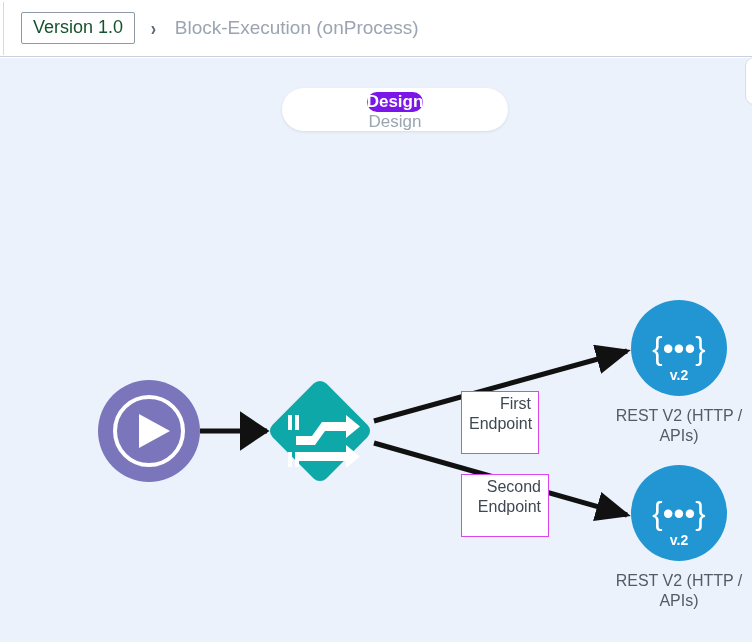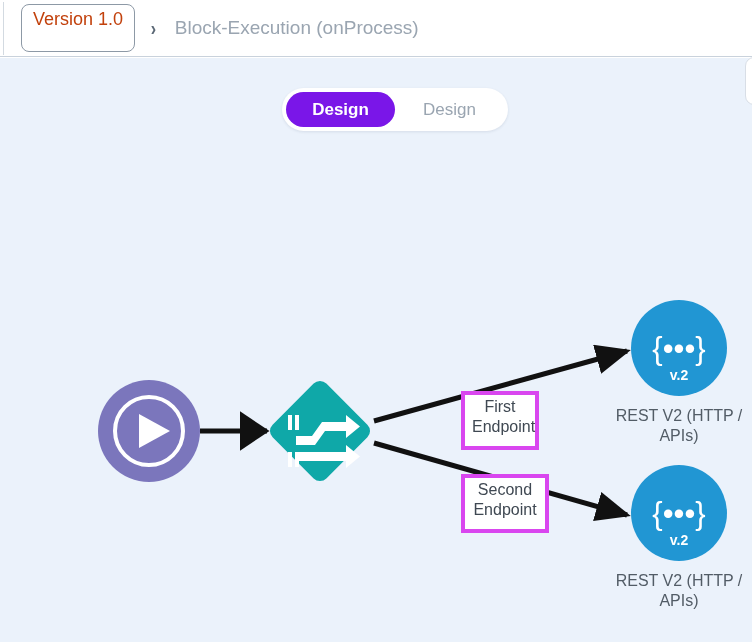--- a/index.html
+++ b/index.html
@@ -34,24 +34,24 @@
   }
   .header-rail {
     position: absolute;
     left: 3px; top: 2px;
     width: 1px; height: 53px;
     background: #d3dae1;
   }
   .version-badge {
     margin-left: 21px;
     border: 1px solid #8d99a6;
-    border-radius: 8px;
-    padding: 4px 11px 21px 11px;
+    border-radius: 2px;
+    padding: 4px 11px 5px 11px;
     font-size: 18px;
-    color: #c2410c;
+    color: #14532d;
     line-height: 1.15;
     background: #ffffff;
     white-space: nowrap;
   }
   .crumb-sep {
     margin-left: 15px;
     color: #5b6875;
     font-size: 20px;
     line-height: 1;
     font-weight: 600;
@@ -94,20 +94,21 @@
     top: 88px;
     width: 226px;
     height: 43px;
     background: #ffffff;
     border-radius: 22px;
     box-shadow: 0 1px 3px rgba(20,40,70,0.10);
     display: flex;
     align-items: center;
     padding: 4px;
     box-sizing: border-box;
+    flex-direction: column;
   }
   .mode-btn {
     flex: 1;
     height: 35px;
     border-radius: 18px;
     display: flex;
     align-items: center;
     justify-content: center;
     font-size: 17px;
     color: #9aa5b1;
@@ -138,25 +139,25 @@
     user-select: none;
   }
   #cap-parallel { left: 220px; top: 434px; width: 200px; }
   #cap-rest-1   { left: 604px; top: 348px; width: 150px; }
   #cap-rest-2   { left: 604px; top: 513px; width: 150px; }
 
   
   .edge-label {
     position: absolute;
     background: #ffffff;
-    border: 4px solid #d946ef;
-    padding: 2px 7px 9px 7px;
+    border: 1px solid #d946ef;
+    padding: 2px 7px 19px 7px;
     font-size: 16px;
     color: #3f4852;
-    text-align: center;
+    text-align: right;
     line-height: 1.26;
     box-sizing: border-box;
     user-select: none;
   }
   #lbl-first  { left: 461px; top: 333px; width: 78px; }
   #lbl-second { left: 461px; top: 416px; width: 88px; }
 </style>
 </head>
 <body>
 

